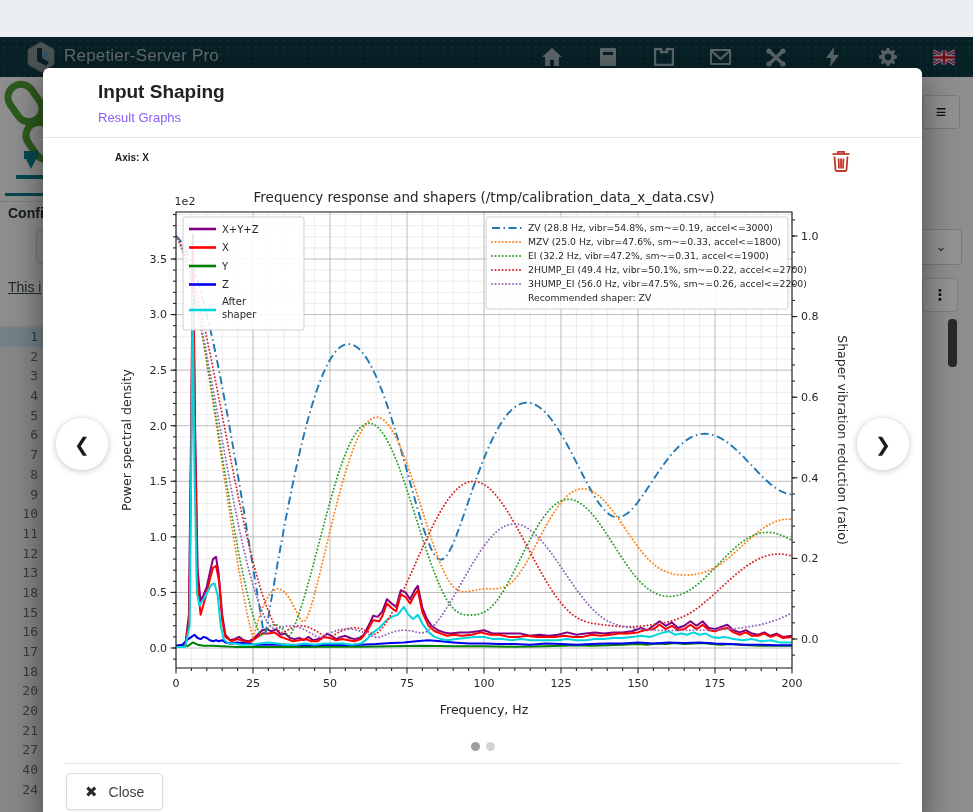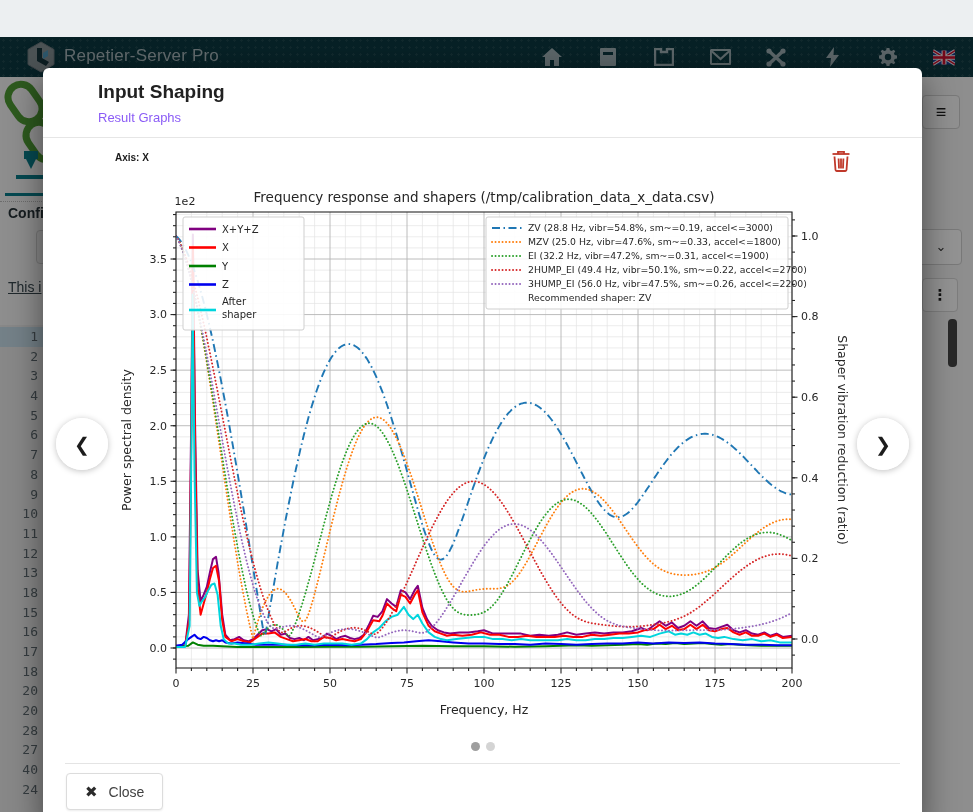--- a/index.html
+++ b/index.html
@@ -191,21 +191,21 @@
         <div class="ln-row">11</div>
         <div class="ln-row">12</div>
         <div class="ln-row">13</div>
         <div class="ln-row">18</div>
         <div class="ln-row">15</div>
         <div class="ln-row">16</div>
         <div class="ln-row">17</div>
         <div class="ln-row">18</div>
         <div class="ln-row">20</div>
         <div class="ln-row">20</div>
-        <div class="ln-row">28</div>
+        <div class="ln-row">21</div>
         <div class="ln-row">27</div>
         <div class="ln-row">40</div>
         <div class="ln-row">24</div>
       </div>
     <div class="hamburger-btn">≡</div>
     <div class="select-btn">⌄</div>
     <div class="kebab-btn">⋮</div>
     <div class="scroll-thumb"></div>
   </div>
 

